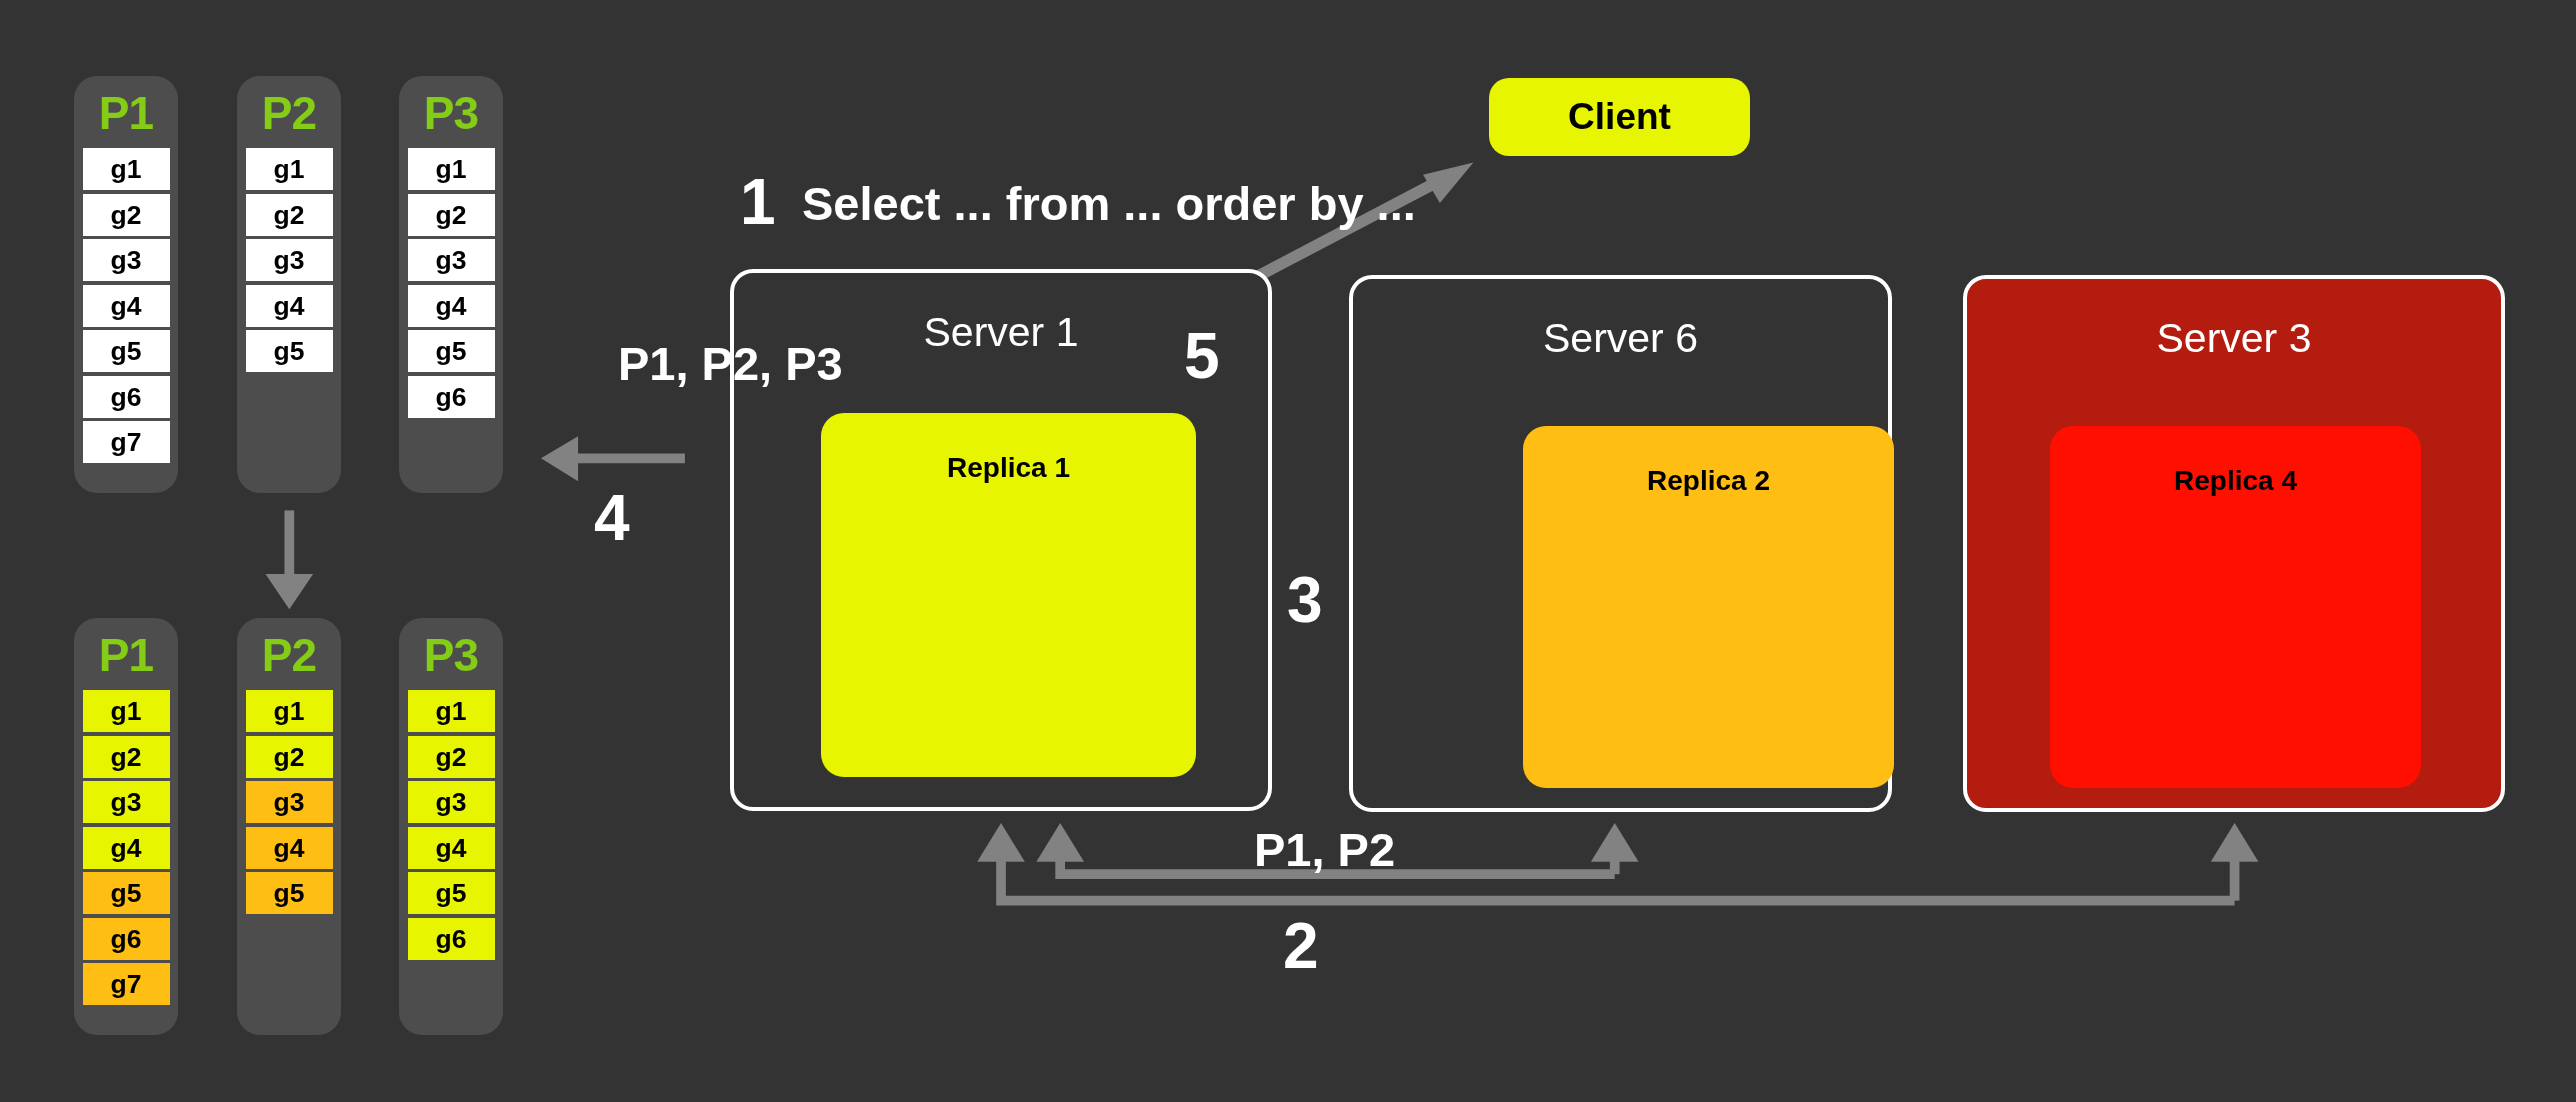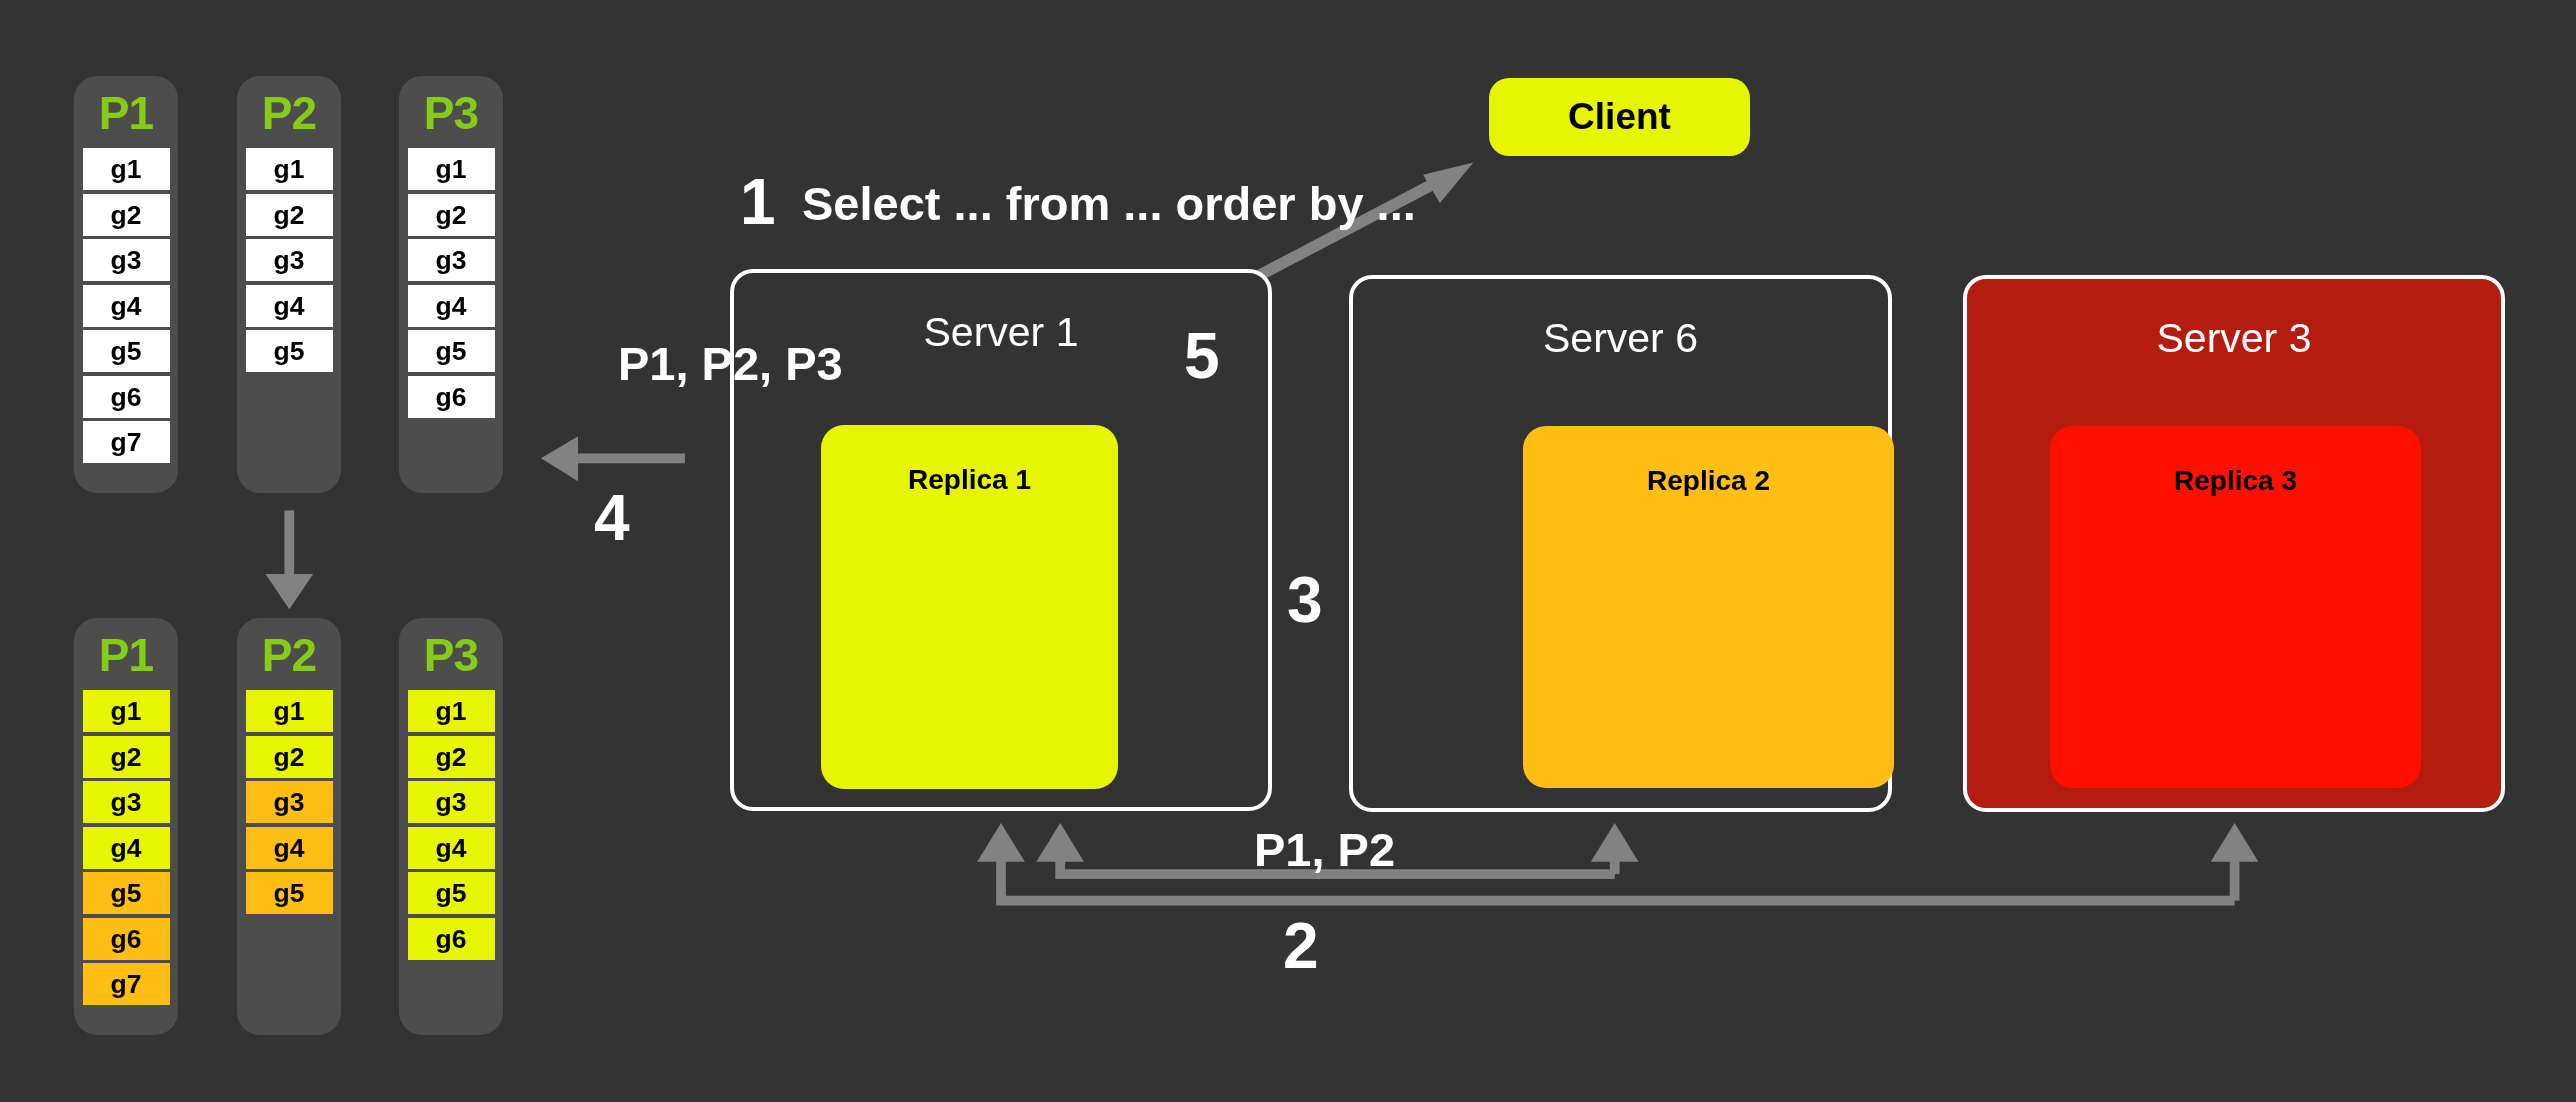--- a/index.html
+++ b/index.html
@@ -174,36 +174,36 @@
       <div class="cell" style="background:#e8f500">g6</div>
     </div>
   </div>
 
   <div class="client" style="left:1489px;top:78px;width:261px;height:78px;background:#e8f500;">
     <span>Client</span>
   </div>
 
   <div class="server" style="left:730px;top:269px;width:542px;height:542px;background:#333333;padding-left:44px;">
     <div class="server-title">Server 1</div>
-    <div class="replica" style="left:87px;top:152px;width:297px;height:364px;background:#e8f500;">
+    <div class="replica" style="left:87px;top:140px;width:375px;height:364px;background:#e8f500;">
       <span>Replica 1</span>
     </div>
   </div>
 
   <div class="server" style="left:1349px;top:275px;width:543px;height:537px;background:#333333;">
     <div class="server-title">Server 6</div>
     <div class="replica" style="left:170px;top:147px;width:371px;height:362px;background:#ffbe14;">
       <span>Replica 2</span>
     </div>
   </div>
 
   <div class="server" style="left:1963px;top:275px;width:542px;height:537px;background:#b31c0f;">
     <div class="server-title">Server 3</div>
     <div class="replica" style="left:83px;top:147px;width:371px;height:362px;background:#ff0f00;">
-      <span>Replica 3</span>
+      <span>Replica 4</span>
     </div>
   </div>
 
   <div class="lbl step-num" style="left:740px;top:170px;">1</div>
   <div class="lbl note" style="left:802px;top:180px;">Select ... from ... order by ...</div>
 
   <div class="lbl note" style="left:618px;top:340px;">P1, P2, P3</div>
 
   <div class="lbl step-num" style="left:594px;top:486px;">4</div>
 

